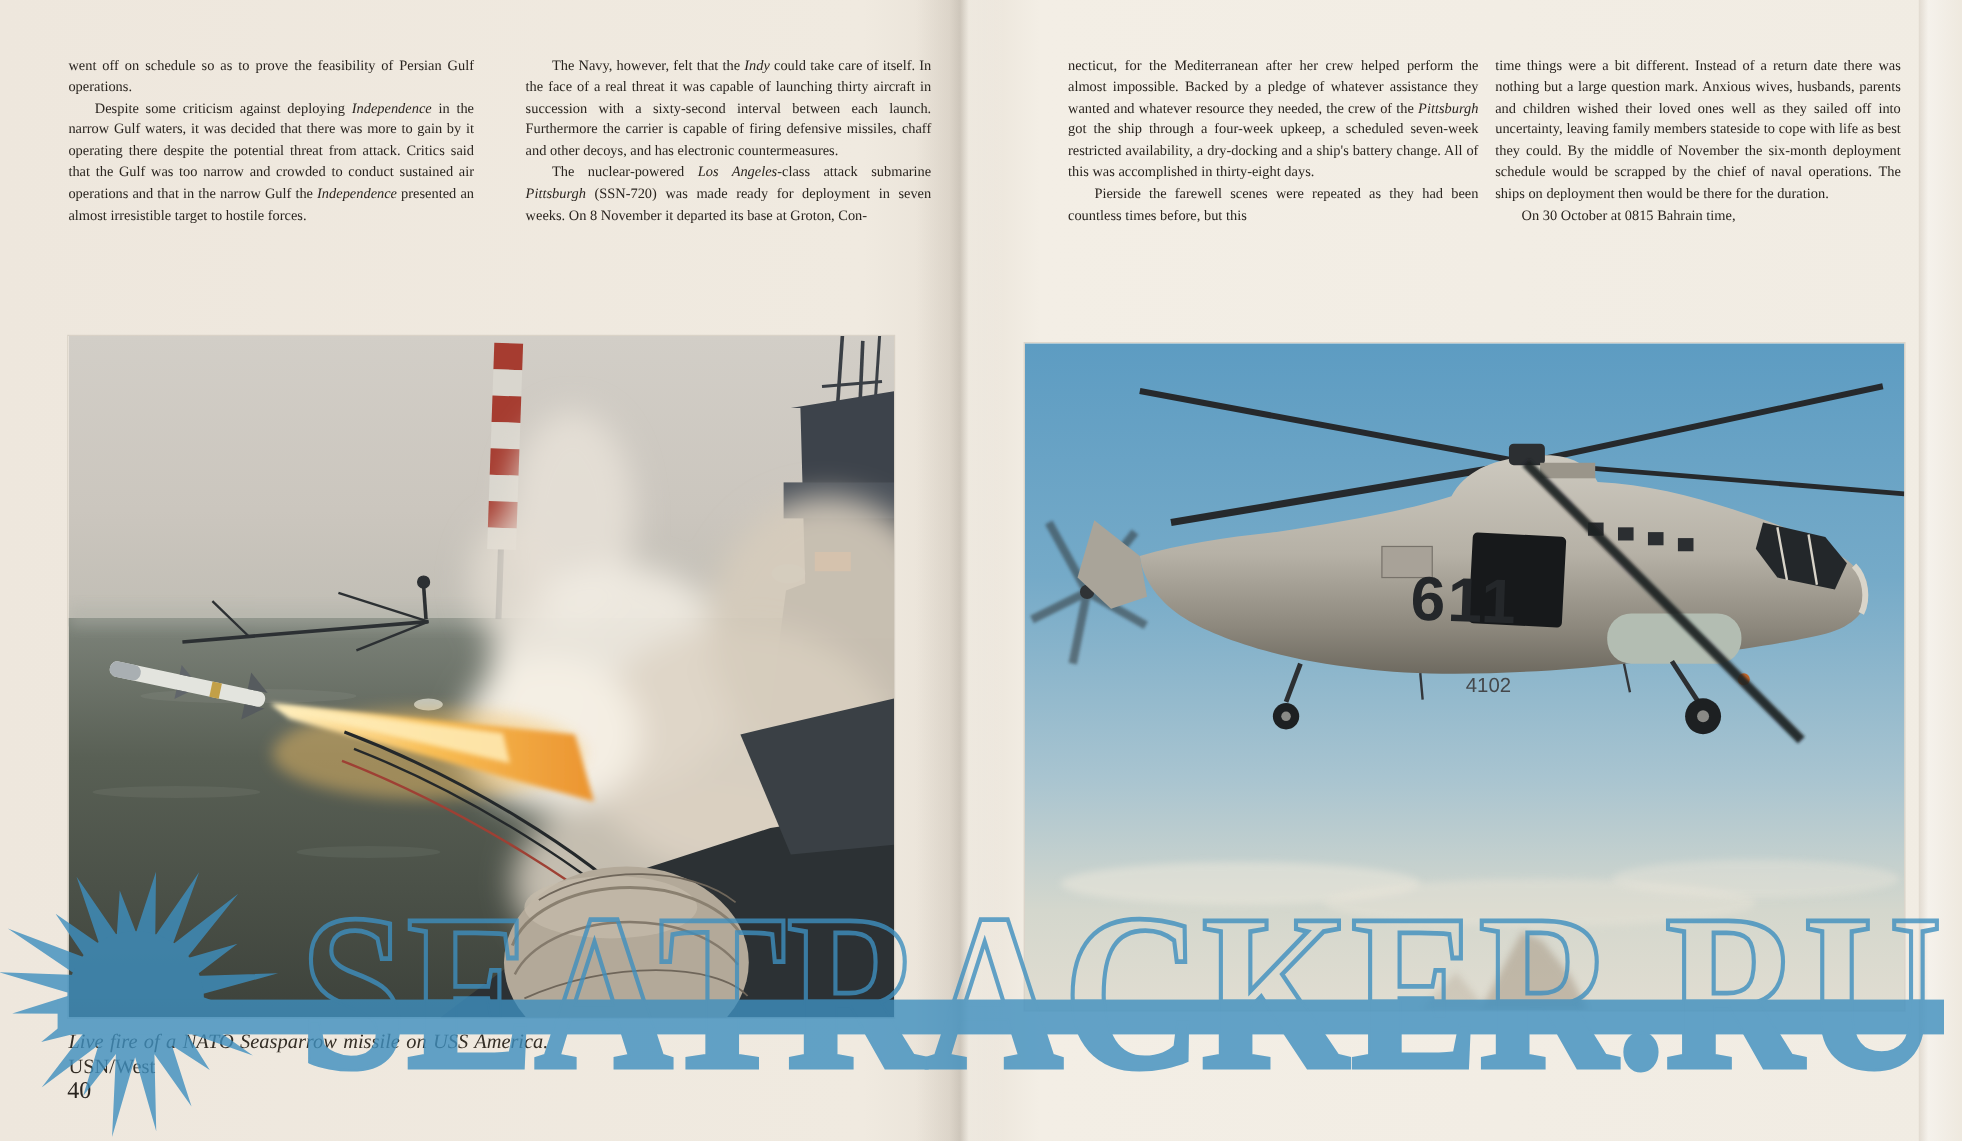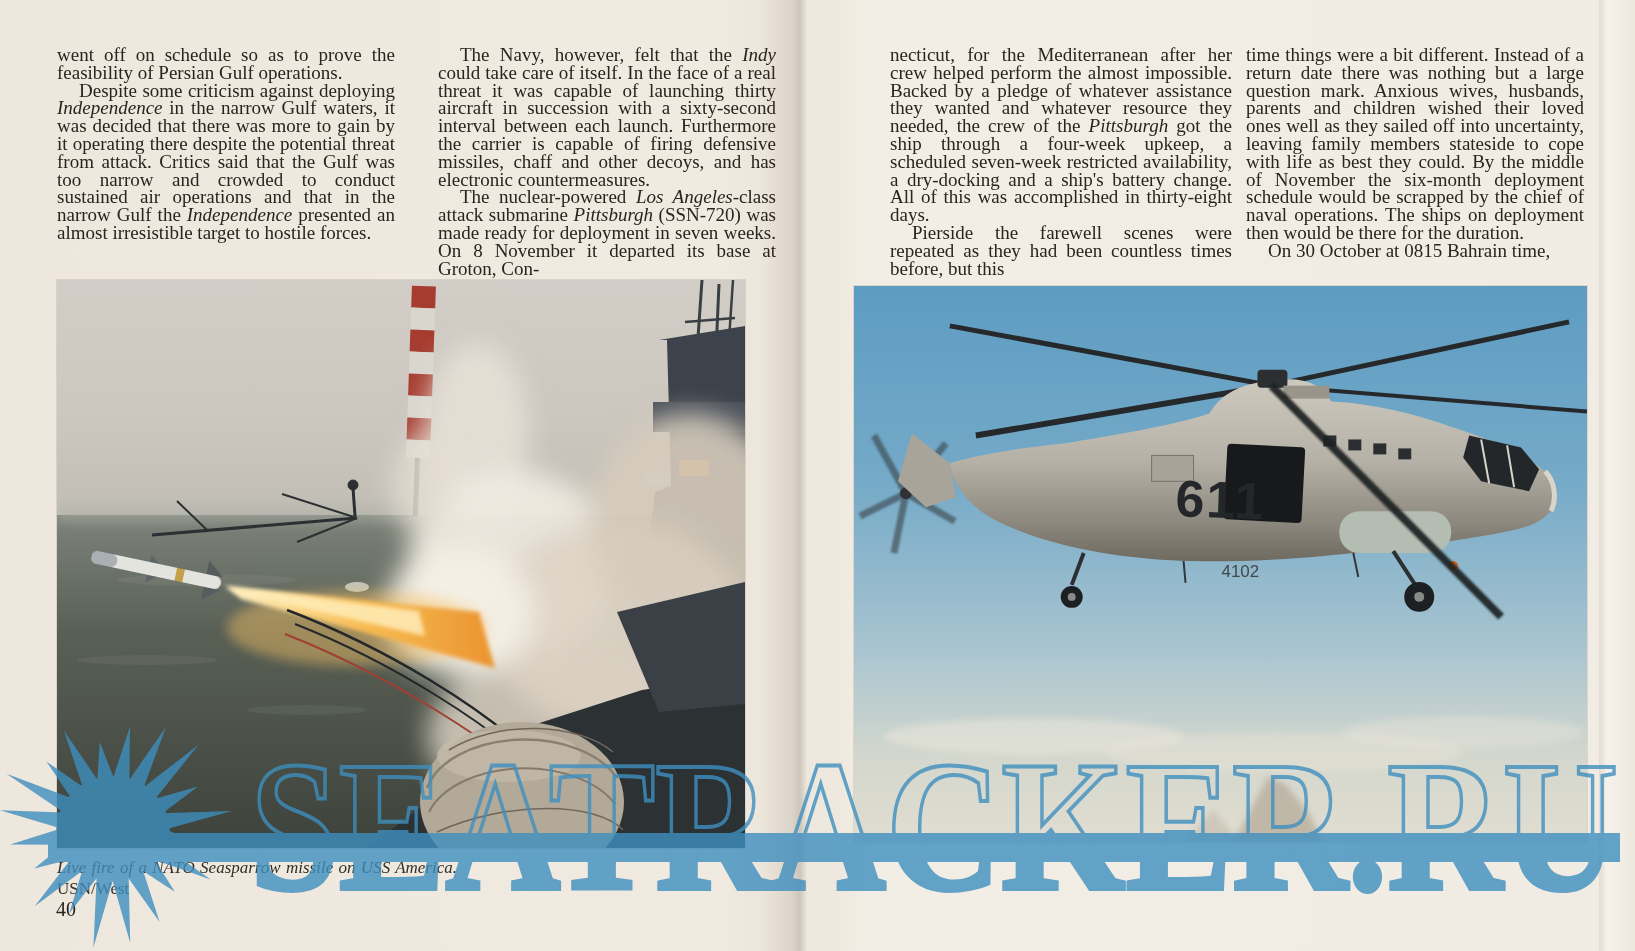--- a/index.html
+++ b/index.html
@@ -2,21 +2,21 @@
 <html><head>
 <meta charset="utf-8">
 <style>
   html,body{margin:0;padding:0;background:#d8d2c6;}
   #scan{
     position:relative; width:1635px; height:951px; overflow:hidden;
     background:linear-gradient(90deg,#eee7dd 0%,#f0eae0 44%,#e8e1d6 49%,#f3eee5 53%,#f1ece3 100%);
     font-family:"Liberation Serif",serif;
   }
   .col{position:absolute; top:46px; width:338px; text-align:justify;
-       font-size:19px; line-height:17.8px; color:#29241f;}
+       font-size:12px; line-height:17.8px; color:#29241f;}
   .col p{margin:0;}
   .col p.ind{text-indent:22px;}
   .it{font-style:italic;}
   #col1{left:57px;} #col2{left:438px;} #col3{left:866px; width:342px;margin-left:24px;} #col4{left:1246px;}
   .photo{position:absolute; overflow:hidden; z-index:1; box-shadow:0 0 0 1px rgba(120,110,95,.18);}
   #photo-left{left:57px; top:280px; width:688px; height:568px;}
   #photo-right{left:854px; top:286px; width:733px; height:556px;}
   .photo svg{display:block; width:100%; height:100%;}
   .caption{position:absolute; z-index:2; font-style:italic; font-size:17px; line-height:20.5px;
            color:#342e26; text-align:justify;}

